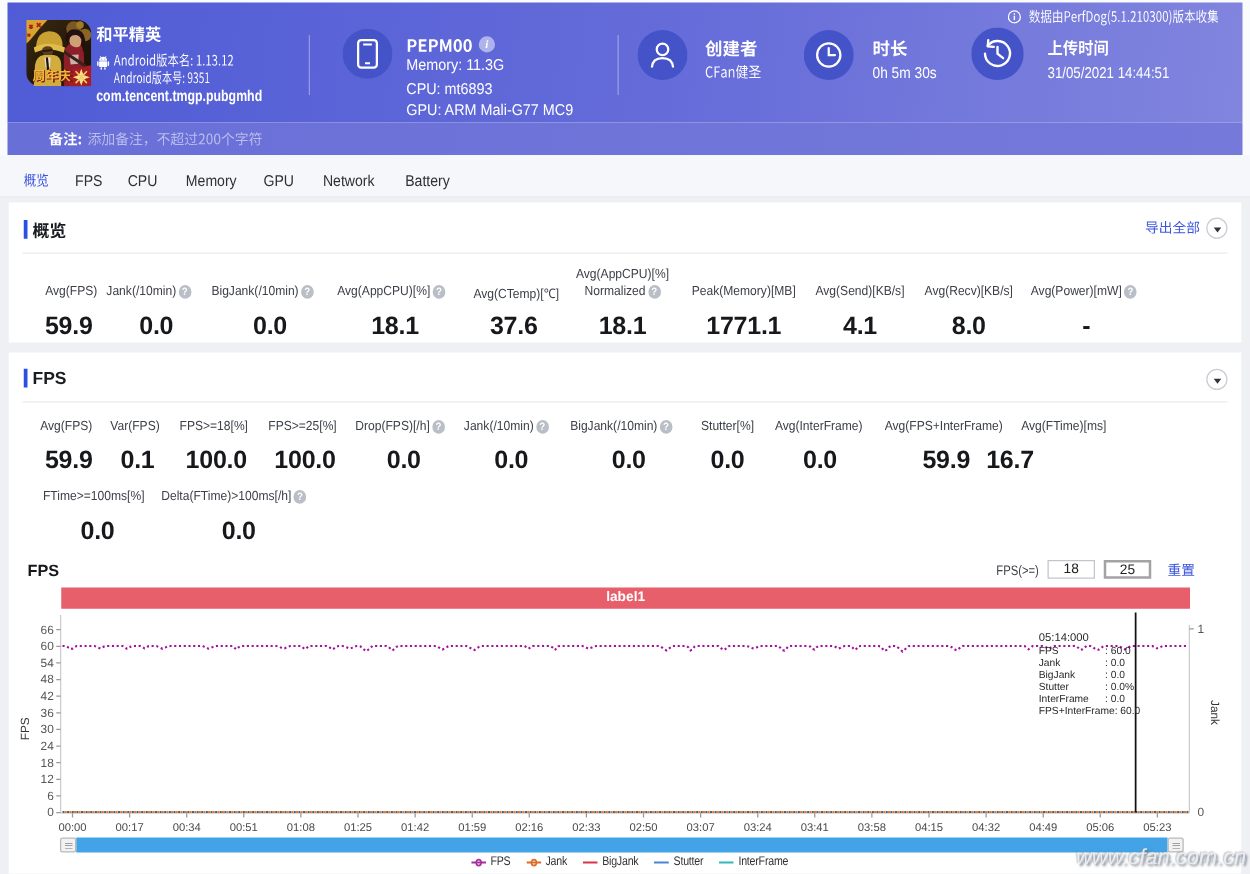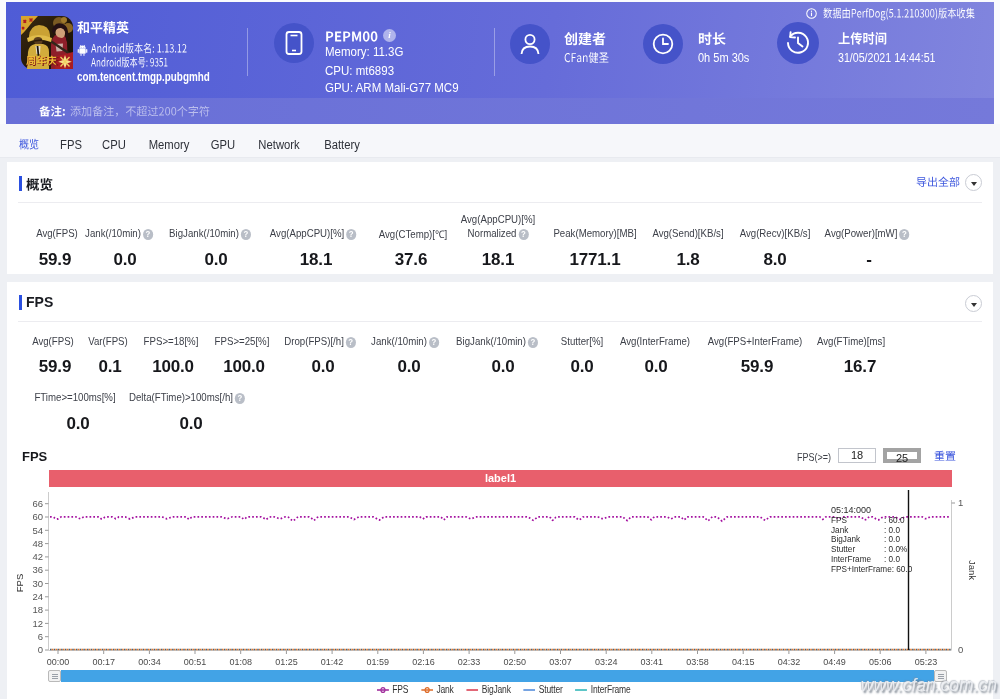--- a/index.html
+++ b/index.html
@@ -1,18 +1,18 @@
 <!DOCTYPE html>
 <html><head><meta charset="utf-8">
 <style>
 *{margin:0;padding:0;box-sizing:border-box}
 html,body{width:1000px;height:699px;overflow:hidden;font-family:"Liberation Sans",sans-serif;background:#eef0f4;position:relative}
 .abs{position:absolute}
 .lbl{position:absolute;font-size:10.5px;color:#3d4049;white-space:nowrap;transform:translateX(-50%) scaleX(0.92)}
-.val{position:absolute;font-size:17px;font-weight:bold;color:#17181c;white-space:nowrap;transform:translateX(-50%);letter-spacing:-0.2px}
+.val{position:absolute;font-size:20px;font-weight:bold;color:#17181c;white-space:nowrap;transform:translateX(-50%);letter-spacing:-0.2px}
 .q{display:inline-block;width:11px;height:11px;border-radius:50%;background:#b9bec7;color:#fff;font-size:8.5px;line-height:11px;text-align:center;font-weight:bold;vertical-align:0px;margin-left:2px}
 .card{position:absolute;background:#fff;left:7px;width:986px}
 .tbar{position:absolute;left:19px;width:3px;height:15px;background:#2b50e0}
 .circbtn{position:absolute;width:17px;height:17px;border:1px solid #c9ccd4;border-radius:50%;background:#fff}
 .circbtn:after{content:"";position:absolute;left:4.6px;top:6.5px;border-left:3.4px solid transparent;border-right:3.4px solid transparent;border-top:4.6px solid #333}
 .tab{position:absolute;font-size:12.5px;color:#2d3038;transform:translateX(-50%) scaleX(0.9)}
 .wht{position:absolute;color:#fff;white-space:nowrap}
 </style></head>
 <body>
 
@@ -203,21 +203,21 @@
 <div class="val" style="left:216px;top:250px">0.0</div>
 <div class="lbl" style="left:313px;top:226.5px">Avg(AppCPU)[%]<span class="q">?</span></div>
 <div class="val" style="left:316px;top:250px">18.1</div>
 <div class="lbl" style="left:413px;top:226.5px">Avg(CTemp)[℃]</div>
 <div class="val" style="left:411px;top:250px">37.6</div>
 <div class="lbl" style="left:498px;top:213px;text-align:center;line-height:13.5px">Avg(AppCPU)[%]<br>Normalized<span class="q">?</span></div>
 <div class="val" style="left:498px;top:250px">18.1</div>
 <div class="lbl" style="left:595px;top:226.5px">Peak(Memory)[MB]</div>
 <div class="val" style="left:595px;top:250px">1771.1</div>
 <div class="lbl" style="left:688px;top:226.5px">Avg(Send)[KB/s]</div>
-<div class="val" style="left:688px;top:250px">1.8</div>
+<div class="val" style="left:688px;top:250px">4.1</div>
 <div class="lbl" style="left:775px;top:226.5px">Avg(Recv)[KB/s]</div>
 <div class="val" style="left:775px;top:250px">8.0</div>
 <div class="lbl" style="left:867px;top:226.5px">Avg(Power)[mW]<span class="q">?</span></div>
 <div class="val" style="left:869px;top:250px">-</div>
 
 <div class="card" style="top:282px;height:417px"></div>
 <div class="tbar" style="top:295px"></div>
 <div class="abs" style="left:26px;top:294px;font-size:14px;font-weight:bold;color:#1a1c22">FPS</div>
 <div class="abs" style="left:18px;top:321px;width:964px;height:1px;background:#ececf0"></div>
 <div class="circbtn" style="left:965px;top:295px"></div>
@@ -236,29 +236,29 @@
 <div class="val" style="left:409px;top:357px">0.0</div>
 <div class="lbl" style="left:497px;top:335px">BigJank(/10min)<span class="q">?</span></div>
 <div class="val" style="left:503px;top:357px">0.0</div>
 <div class="lbl" style="left:582px;top:335px">Stutter[%]</div>
 <div class="val" style="left:582px;top:357px">0.0</div>
 <div class="lbl" style="left:655px;top:335px">Avg(InterFrame)</div>
 <div class="val" style="left:656px;top:357px">0.0</div>
 <div class="lbl" style="left:755px;top:335px">Avg(FPS+InterFrame)</div>
 <div class="val" style="left:757px;top:357px">59.9</div>
 <div class="lbl" style="left:851px;top:335px">Avg(FTime)[ms]</div>
-<div class="val" style="left:860px;top:357px">16.7</div>
+<div class="val" style="left:808px;top:357px">16.7</div>
 <div class="lbl" style="left:75px;top:391px">FTime&gt;=100ms[%]</div>
 <div class="val" style="left:78px;top:414px">0.0</div>
 <div class="lbl" style="left:187px;top:391px">Delta(FTime)&gt;100ms[/h]<span class="q">?</span></div>
 <div class="val" style="left:191px;top:414px">0.0</div>
 <div class="abs" style="left:22px;top:449px;font-size:13px;font-weight:bold;color:#16171b">FPS</div>
 <div class="abs" style="left:797px;top:451px;font-size:11px;color:#3c3f46;transform:scaleX(0.82);transform-origin:0 0">FPS(&gt;=)</div>
 <div class="abs" style="left:838px;top:448px;width:38px;height:15px;border:1px solid #c2c5cc;background:#fff;font-size:11px;text-align:center;line-height:13px;color:#222">18</div>
-<div class="abs" style="left:883px;top:448px;width:38px;height:15px;border:4px solid #a3a3a3;background:#fff;font-size:11px;text-align:center;line-height:13px;color:#222">25</div>
+<div class="abs" style="left:883px;top:448px;width:38px;height:15px;border:2px solid #a3a3a3;background:#fff;font-size:11px;text-align:center;line-height:13px;color:#222">25</div>
 <svg style="position:absolute;left:934.0px;top:448.5px;" width="23.0" height="14.5" viewBox="0 -11.0 23.0 14.5">
     <g transform="scale(1.0000 1)">
       <path d="M1.7 -5.9V-2.5H5.0V-1.8H1.4V-1.1H5.0V-0.1H0.6V0.5H10.4V-0.1H5.9V-1.1H9.7V-1.8H5.9V-2.5H9.3V-5.9H5.9V-6.6H10.4V-7.3H5.9V-8.1C7.2 -8.2 8.4 -8.4 9.3 -8.5L8.9 -9.2C7.1 -8.9 4.0 -8.7 1.5 -8.6C1.5 -8.4 1.6 -8.1 1.6 -7.9C2.7 -8.0 3.9 -8.0 5.0 -8.1V-7.3H0.6V-6.6H5.0V-5.9ZM2.6 -4.0H5.0V-3.1H2.6ZM5.9 -4.0H8.5V-3.1H5.9ZM2.6 -5.3H5.0V-4.5H2.6ZM5.9 -5.3H8.5V-4.5H5.9Z M18.2 -8.2H20.0V-7.2H18.2ZM15.6 -8.2H17.4V-7.2H15.6ZM13.1 -8.2H14.8V-7.2H13.1ZM13.1 -4.7V-0.1H11.6V0.5H21.4V-0.1H19.9V-4.7H16.4L16.6 -5.3H21.1V-6.0H16.7L16.8 -6.6H20.8V-8.8H12.3V-6.6H16.0L15.9 -6.0H11.7V-5.3H15.8L15.7 -4.7ZM13.9 -0.1V-0.7H19.1V-0.1ZM13.9 -3.0H19.1V-2.4H13.9ZM13.9 -3.5V-4.1H19.1V-3.5ZM13.9 -1.9H19.1V-1.2H13.9Z" fill="#3b55dd"></path>
     </g>
   </svg>
 <div class="abs" style="left:49px;top:470px;width:903px;height:17px;background:#e85f6c;color:#fff;font-size:11px;font-weight:bold;text-align:center;line-height:17px">label1</div>
 <svg class="abs" style="left:0;top:440px" width="1000" height="259" viewBox="0 440 1000 259" font-family="Liberation Sans, sans-serif">
     <line x1="48.5" y1="492" x2="48.5" y2="650" stroke="#ccc" stroke-width="1"></line>
     <line x1="951.5" y1="500" x2="951.5" y2="650" stroke="#ccc" stroke-width="1"></line>
     <line x1="48.5" y1="650.5" x2="951.5" y2="650.5" stroke="#ccc" stroke-width="1"></line>

